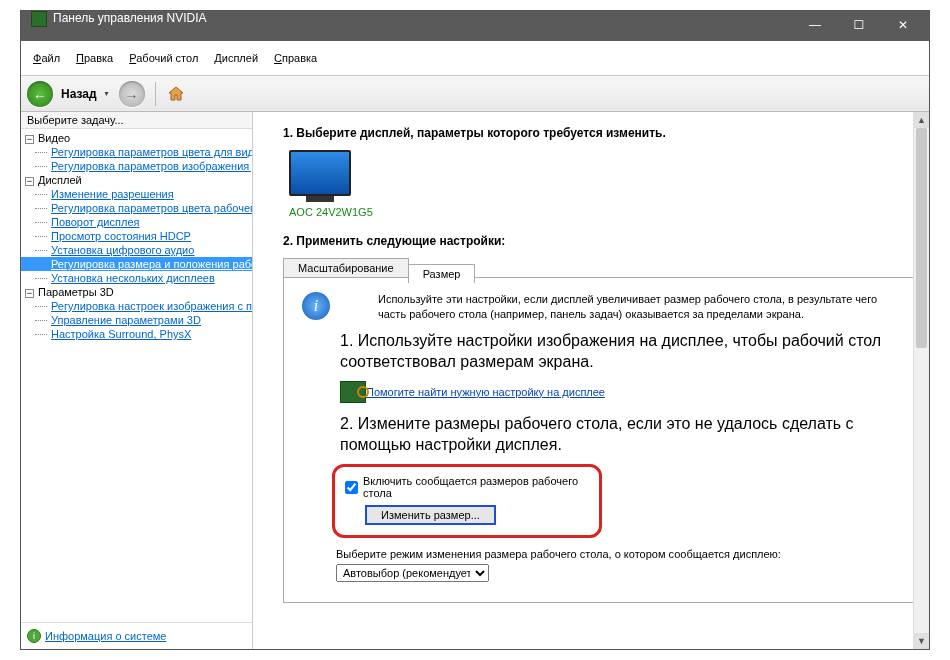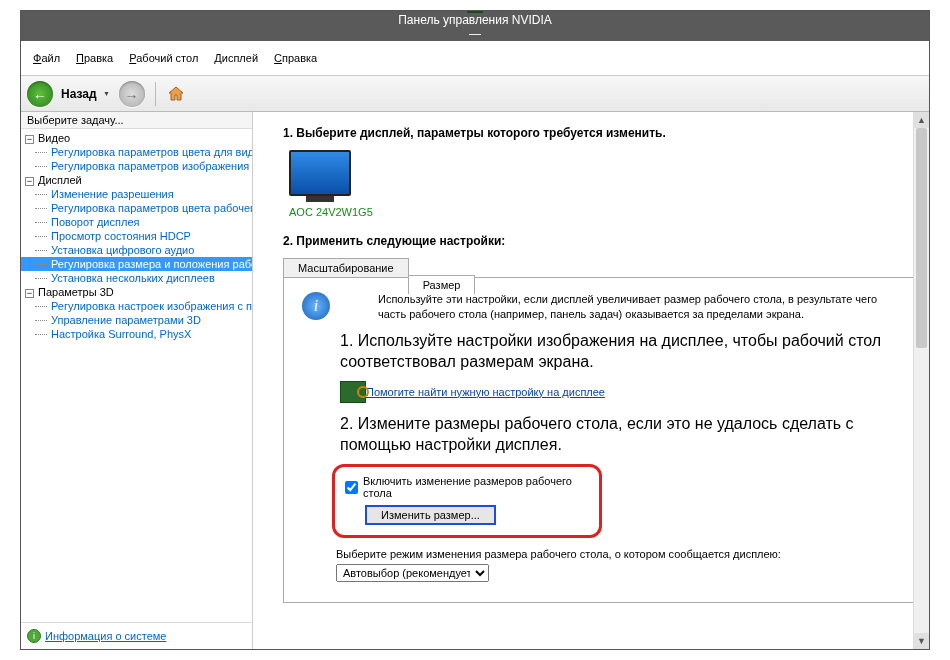--- a/index.html
+++ b/index.html
@@ -1,55 +1,55 @@
 <!DOCTYPE html>
 <html><head>
 <meta charset="utf-8">
 <style>
 * { box-sizing: border-box; margin: 0; padding: 0; }
 body { font-family: "Segoe UI", Tahoma, sans-serif; font-size: 11px; background: #fff; width: 950px; height: 660px; overflow: hidden; position: relative; }
 .window { width: 910px; height: 640px; margin: 10px auto 0; border: 1px solid #555; background: #fff; display: flex; flex-direction: column; }
-.titlebar { height: 30px; background: #5a5a5a; color: #fff; display: flex; align-items: center; padding: 0 4px; flex-direction: column; }
+.titlebar { height: 30px; background: #5a5a5a; color: #fff; display: flex; padding: 0 4px; }
 .titlebar .app-icon { width: 16px; height: 16px; background: #2b6e2b; margin: 0 6px; border: 1px solid #1a4a1a; }
 .titlebar .title { flex: 1; font-size: 12px; }
 .titlebar .winbtn { width: 44px; height: 28px; display: flex; align-items: center; justify-content: center; color: #fff; font-size: 12px; cursor: pointer; }
 .menubar { height: 20px; background: #fff; border-bottom: 1px solid #ccc; display: flex; align-items: center; padding: 17px 4px; font-size: 11px; }
 .menubar .mitem { padding: 2px 8px; cursor: default; }
 .menubar .mitem u { text-decoration: underline; }
 .toolbar { height: 36px; background: linear-gradient(#f7f7f7,#e8e8e8); border-bottom: 1px solid #bbb; display: flex; align-items: center; padding: 0 6px; gap: 4px; }
 .toolbar .circ { width: 26px; height: 26px; border-radius: 50%; display: flex; align-items: center; justify-content: center; box-shadow: inset 0 1px 2px rgba(0,0,0,.3), 0 1px 1px rgba(255,255,255,.8); }
 .toolbar .back-circ { background: radial-gradient(#5fbf3f,#2a7d1a); color: #fff; font-size: 14px; }
 .toolbar .fwd-circ { background: radial-gradient(#ddd,#aaa); color: #666; font-size: 14px; }
 .toolbar .back-label { font-size: 12px; padding: 0 2px 0 4px; font-weight: bold; }
 .toolbar .dd { font-size: 8px; padding: 0 6px 0 2px; color: #444; }
 .toolbar .sep { width: 1px; height: 24px; background: #bbb; margin: 0 6px; }
 .toolbar .home { width: 20px; height: 20px; display: flex; align-items: center; justify-content: center; }
 .body { flex: 1; display: flex; min-height: 0; }
 .sidebar { width: 232px; border-right: 1px solid #ccc; display: flex; flex-direction: column; background: #fff; }
 .sidebar .task-hdr { font-size: 11px; padding: 2px 6px; background: #f5f5f5; border-bottom: 1px solid #ddd; }
 .tree { flex: 1; overflow: auto; font-size: 11px; padding: 2px 0; }
 .tree-item { white-space: nowrap; padding: 1px 0 1px 4px; position: relative; }
 .tree-item.cat { color: #000; }
-.tree-item.leaf { color: #0066cc; padding-left: 30px; position: relative; }
+.tree-item.leaf { color: #0066cc; padding-left: 30px; position: relative; text-decoration: underline; }
 .tree-item.leaf::before { content: ""; position: absolute; left: 14px; top: 50%; width: 12px; border-top: 1px dotted #888; }
 .tree-item.cat .expander { display: inline-block; width: 9px; height: 9px; border: 1px solid #888; text-align: center; line-height: 7px; font-size: 9px; margin-right: 4px; background: #fff; }
 .tree-item.selected { background: #3399ff; color: #fff; }
 .sidebar .sysinfo { border-top: 1px solid #ddd; padding: 6px; display: flex; align-items: center; gap: 4px; }
 .sidebar .sysinfo a { color: #0066cc; text-decoration: underline; font-size: 11px; }
 .sysinfo-icon { width: 14px; height: 14px; border-radius: 50%; border: 1px solid #2a7d1a; background: #4fa83a; color: #fff; font-size: 9px; display: flex; align-items: center; justify-content: center; }
 .content { flex: 1; position: relative; background: #fff; overflow: hidden; }
 .content-inner { position: absolute; inset: 10px 14px 10px 30px; overflow: auto; }
 .step-title { font-size: 12px; font-weight: bold; margin: 4px 0 10px; }
 .monitor { display: inline-block; text-align: center; margin: 0 0 12px 6px; }
 .monitor-img { width: 62px; height: 46px; background: linear-gradient(#2e8be6,#0a4fa8); border: 2px solid #222; border-radius: 2px; position: relative; }
 .monitor-img::after { content: ""; position: absolute; bottom: -8px; left: 50%; transform: translateX(-50%); width: 28px; height: 6px; background: #333; }
 .monitor-label { color: #1a8a1a; font-size: 11px; margin-top: 10px; }
 .tabs { display: flex; border-bottom: 1px solid #aaa; margin-top: 6px; }
 .tab { padding: 3px 14px; border: 1px solid #aaa; border-bottom: none; background: #f0f0f0; font-size: 11px; margin-right: -1px; position: relative; cursor: pointer; }
-.tab.active { background: #fff; top: 17px; }
+.tab.active { background: #fff; top: 6px; }
 .tab-body { border: 1px solid #aaa; border-top: none; padding: 14px 18px 20px; background: #fff; }
 .info-row { display: flex; gap: 10px; margin-bottom: 8px; }
 .info-icon { width: 28px; height: 28px; border-radius: 50%; background: radial-gradient(#6ab4ff,#1560b8); color: #fff; font-family: Georgia, serif; font-style: italic; font-size: 16px; display: flex; align-items: center; justify-content: center; flex-shrink: 0; }
 .info-text { font-size: 11px; line-height: 1.35; margin-left: 38px; }
 .sub-step { margin: 8px 0 8px 38px; font-size: 16px; line-height: 1.35; }
 .help-row { display: flex; align-items: center; margin: 6px 0 10px 38px; }
 .help-icon { width: 26px; height: 22px; background: #2a6a2a; border: 1px solid #144a14; position: relative; }
 .help-icon::after { content: ""; position: absolute; right: -4px; top: 4px; width: 8px; height: 8px; border: 2px solid #cc8800; border-radius: 50%; background: transparent; }
 .help-row a { color: #0645ad; text-decoration: underline; font-size: 11px; }
 .highlight-box { border: 3px solid #d22; border-radius: 12px; padding: 8px 10px 10px; margin: 6px 0 10px 30px; width: 270px; }
@@ -142,21 +142,21 @@
           <div class="sub-step">1. Используйте настройки изображения на дисплее, чтобы рабочий стол соответствовал размерам экрана.</div>
           <div class="help-row">
             <div class="help-icon"></div>
             <a href="#">Помогите найти нужную настройку на дисплее</a>
           </div>
           <div class="sub-step">2. Измените размеры рабочего стола, если это не удалось сделать с помощью настройки дисплея.</div>
 
           <div class="highlight-box">
             <label class="check-row">
               <input type="checkbox" checked="" style="">
-              <span>Включить изменение размеров рабочего стола</span>
+              <span>Включить сообщается размеров рабочего стола</span>
             </label>
             <button class="resize-btn">Изменить размер...</button>
           </div>
 
           <div class="mode-label">Выберите режим изменения размера рабочего стола, о котором сообщается дисплею:</div>
           <select class="mode-select">
             <option>Автовыбор (рекомендуется)</option>
           </select>
         </div>
       </div>

